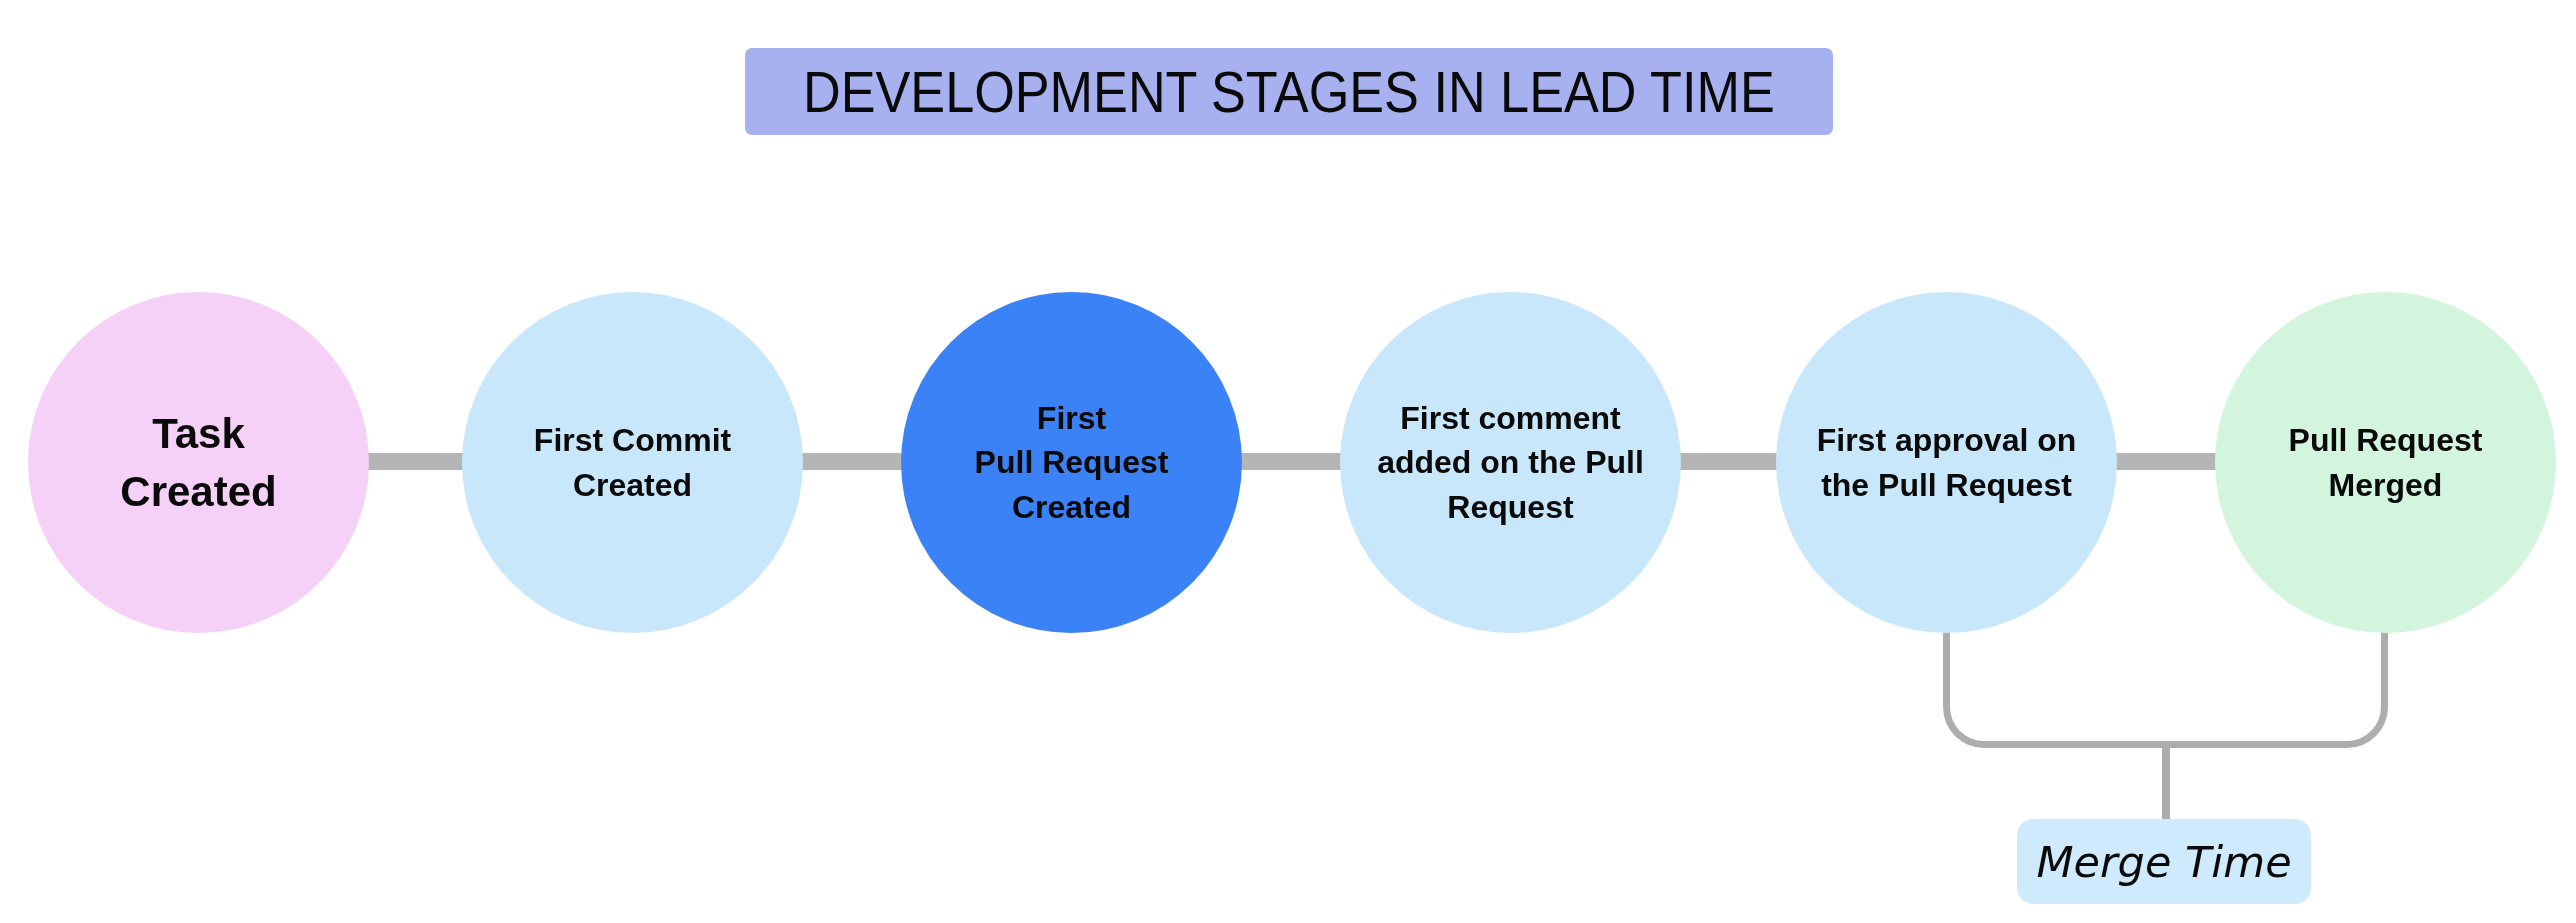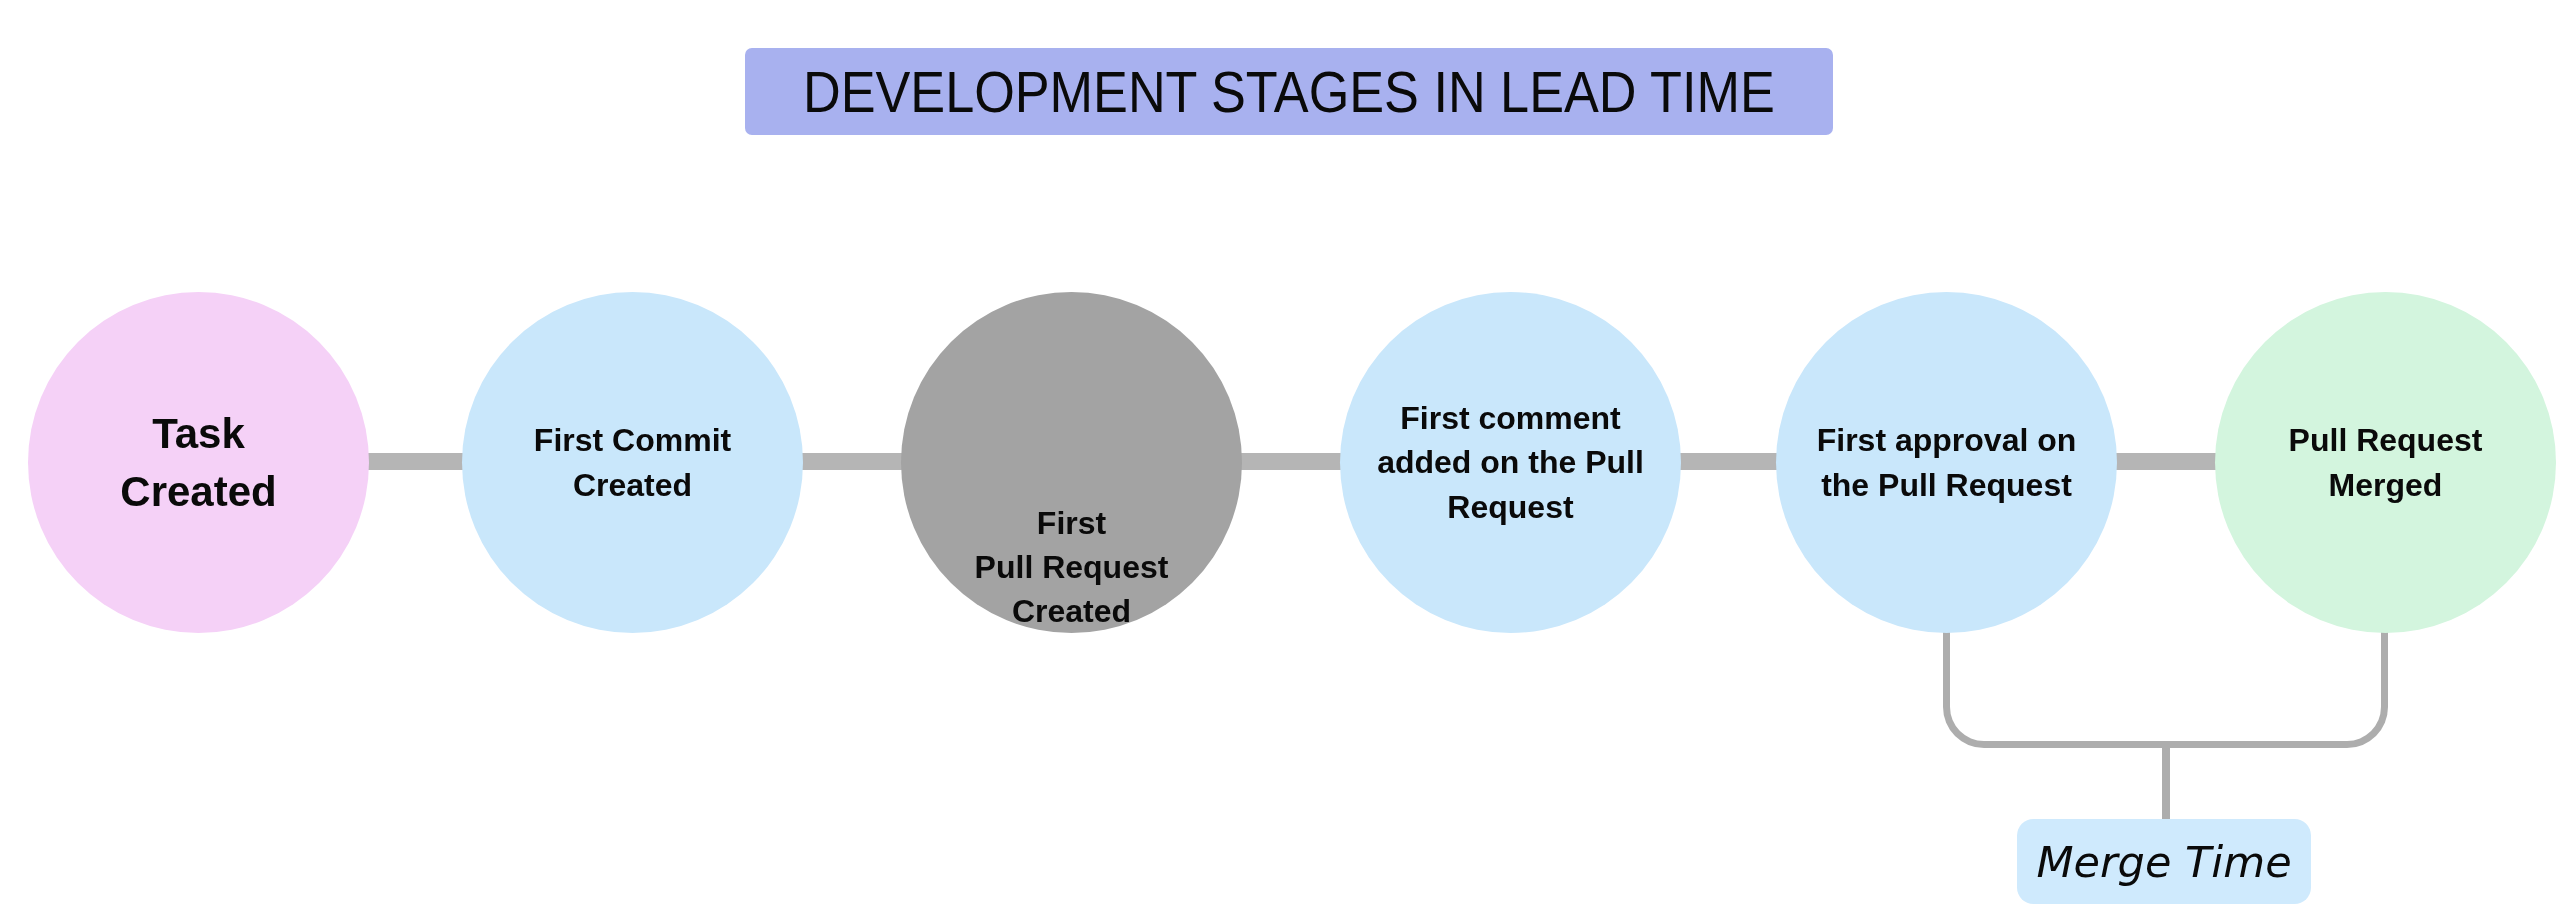--- a/index.html
+++ b/index.html
@@ -133,21 +133,21 @@
   <div class="rod" style="background: rgb(181, 181, 181);"></div>
 
   <div class="stage emphasis" style="left: 28px; background: rgb(245, 209, 247);">
     <span class="stage-label">Task
 Created</span>
   </div>
   <div class="stage" style="left: 462px; background: rgb(201, 231, 251);">
     <span class="stage-label">First Commit
 Created</span>
   </div>
-  <div class="stage" style="left: 901px; background: #a3a3a3; align-items: flex-end;">
+  <div class="stage" style="left: 901px; background: #3b82f6;">
     <span class="stage-label">First
 Pull Request
 Created</span>
   </div>
   <div class="stage" style="left: 1776px; background: rgb(201, 231, 251);">
     <span class="stage-label">First approval on
 the Pull Request</span>
   </div>
   <div class="stage" style="left: 1340px; background: rgb(201, 231, 251);">
     <span class="stage-label">First comment

